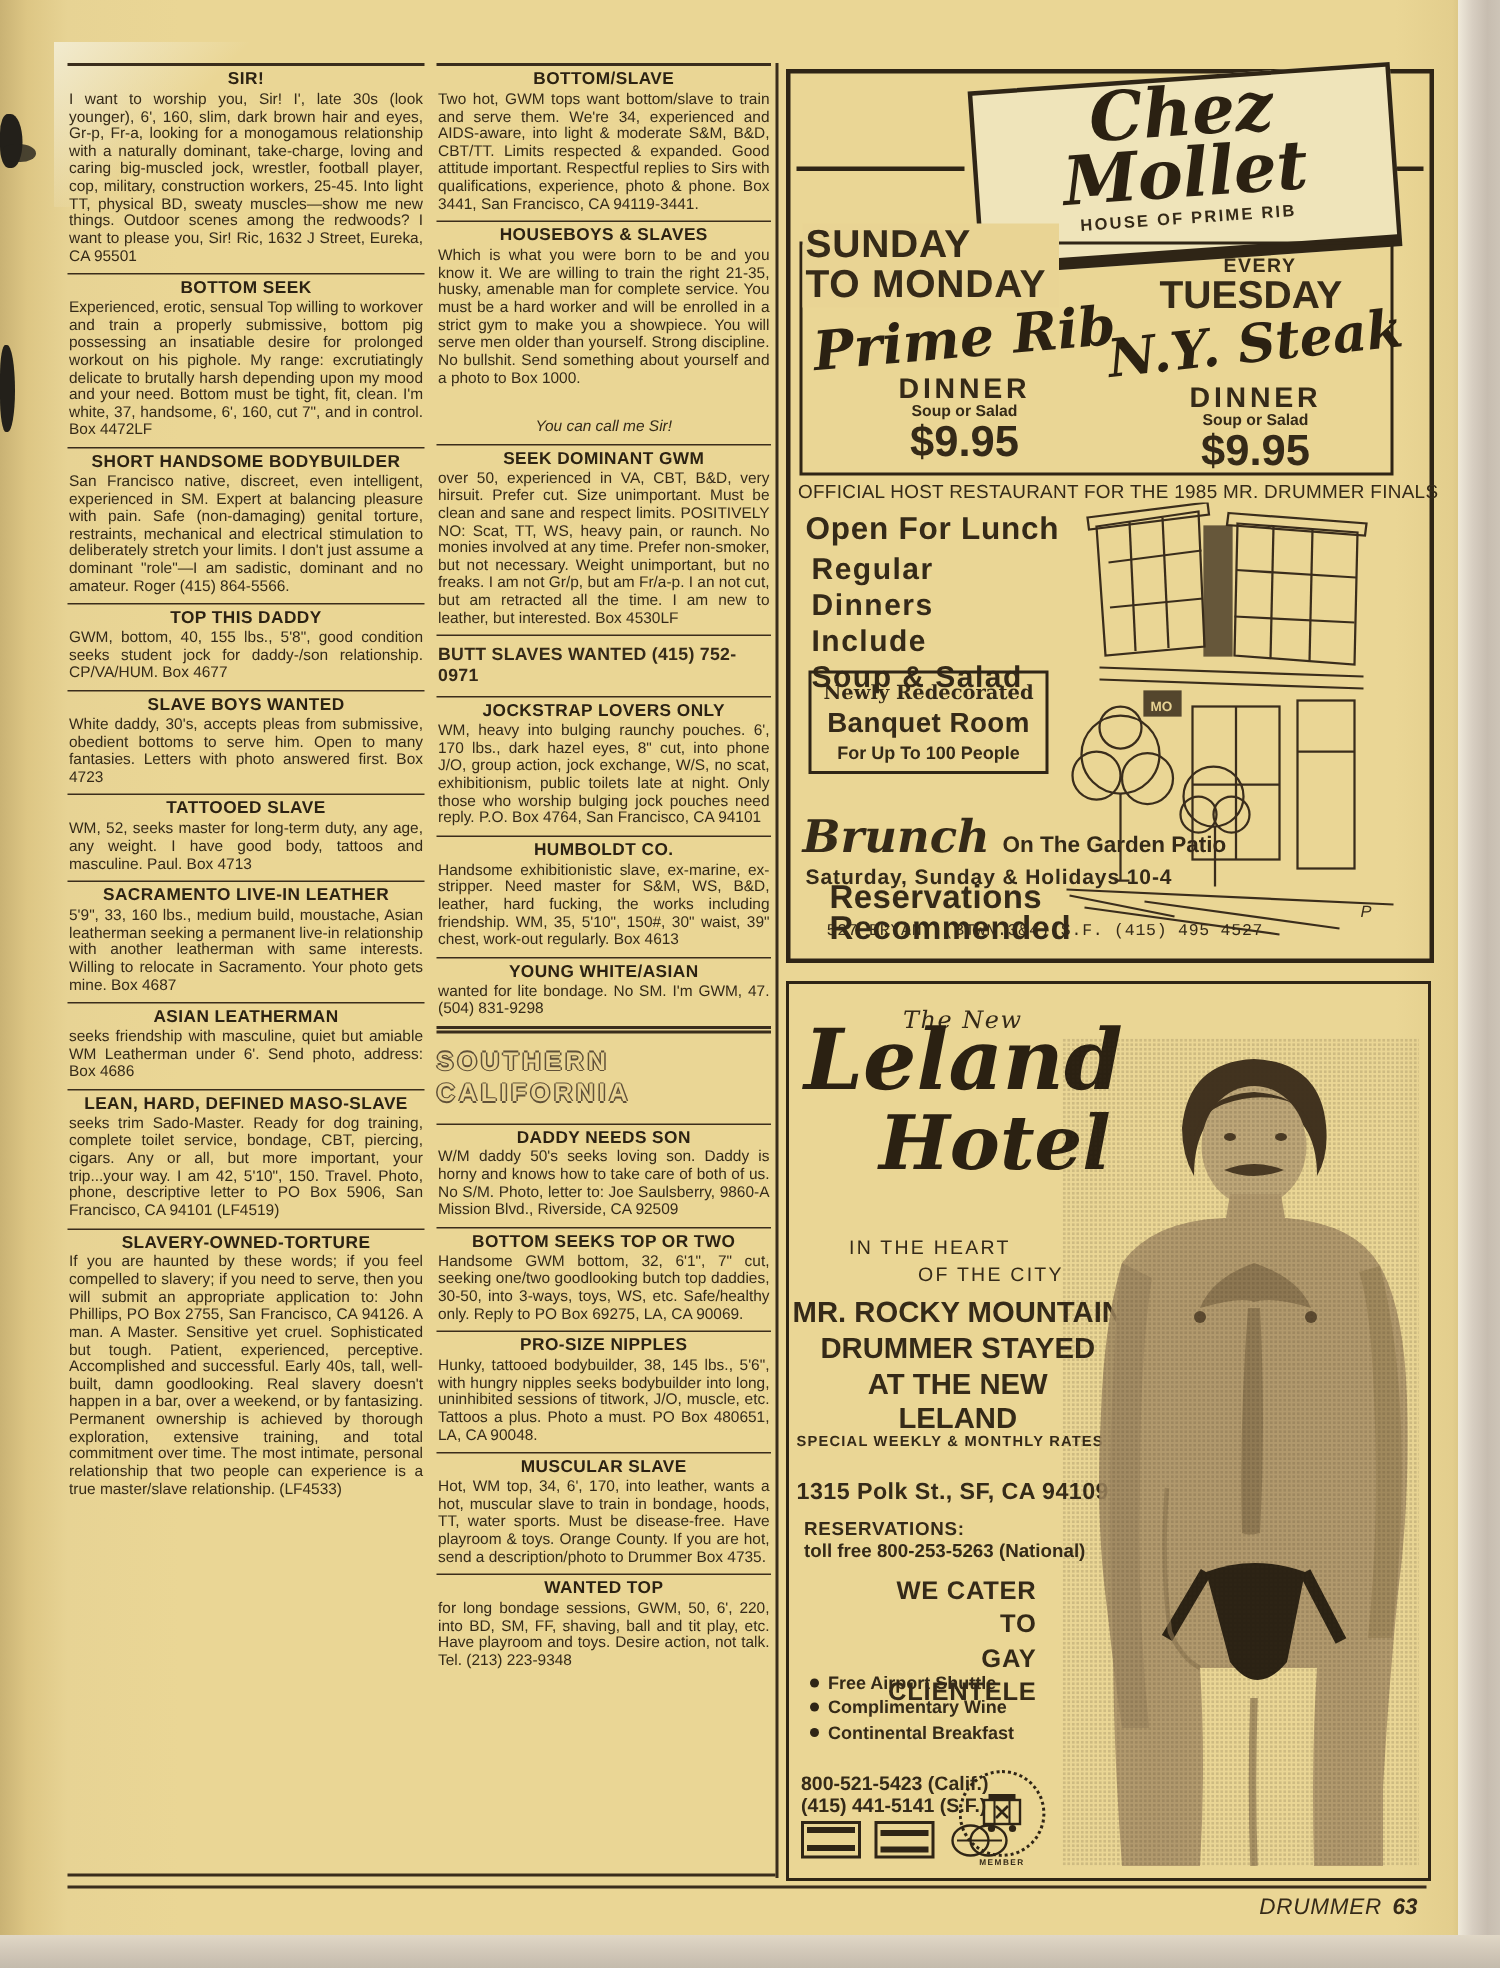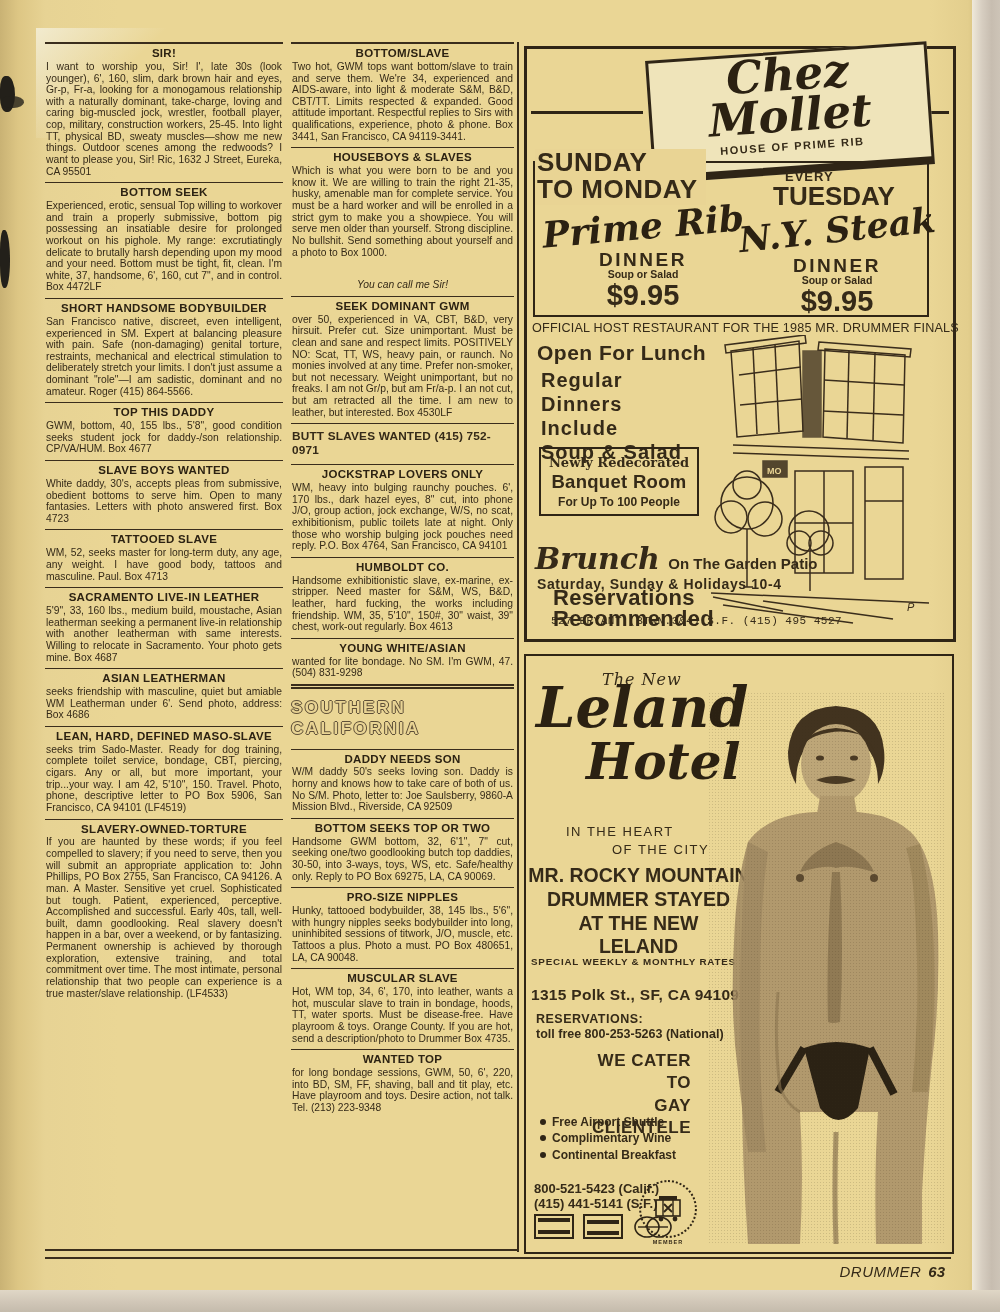--- a/index.html
+++ b/index.html
@@ -81,21 +81,21 @@
   }
   .script { font-family:"DejaVu Serif", serif; font-style:italic; font-weight:bold; color:#2b2112; }
   .itemL { left:14px; top:156px; width:204px; text-align:center; font-size:36px; transform:rotate(-5deg); }
   .itemR { left:210px; top:160px; width:200px; text-align:center; font-size:35px; transform:rotate(-6deg); }
   .mealL { left:14px; top:200px; width:204px; } .mealR { left:216px; top:206px; width:188px; }
   .meal  { text-align:center; font-size:19px; font-weight:bold; letter-spacing:2.5px; }
   .soupL { left:14px; top:219px; width:204px; } .soupR { left:216px; top:225px; width:188px; }
   .soup  { text-align:center; font-size:10.5px; font-weight:bold; }
   .priceL{ left:14px; top:230px; width:204px; } .priceR{ left:216px; top:236px; width:188px; }
   .price { text-align:center; font-size:29px; font-weight:bold; }
-  .every   { left:258px; top:120px; width:110px; text-align:left; font-size:13px; font-weight:bold; letter-spacing:1px; }
+  .every   { left:258px; top:120px; width:110px; text-align:center; font-size:13px; font-weight:bold; letter-spacing:1px; }
   .tuesday { left:246px; top:132px; font-size:26px; font-weight:bold; }
   .hostline{ left:5px; top:272px; width:414px; font-size:12.6px; letter-spacing:.2px; white-space:nowrap; }
   .lunch   { left:10px; top:292px; font-size:21px; font-weight:bold; letter-spacing:.5px; }
   .dline   { font-size:20px; font-weight:bold; letter-spacing:1px; position:absolute; left:14px; }
   .banquet {
     position:absolute; left:12px; top:398px; width:152px; border:2px solid #2f2516;
     text-align:center; padding:6px 2px 5px;
   }
   .banquet .b1 { font-size:13px; font-weight:bold; font-family:"DejaVu Serif", serif; }
   .banquet .b2 { font-size:18.5px; font-weight:bold; letter-spacing:.3px; margin-top:1px; }

